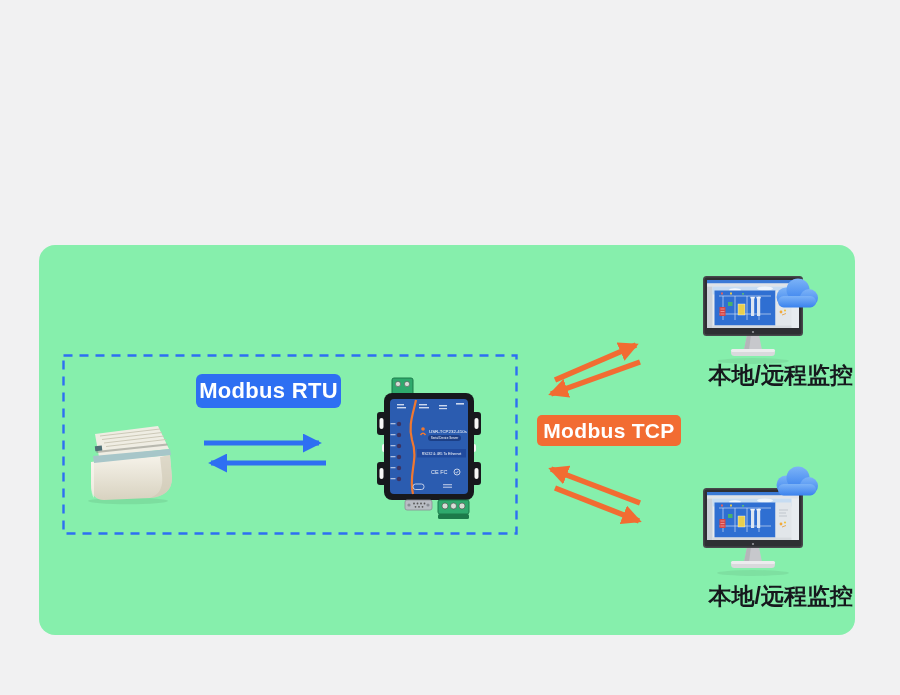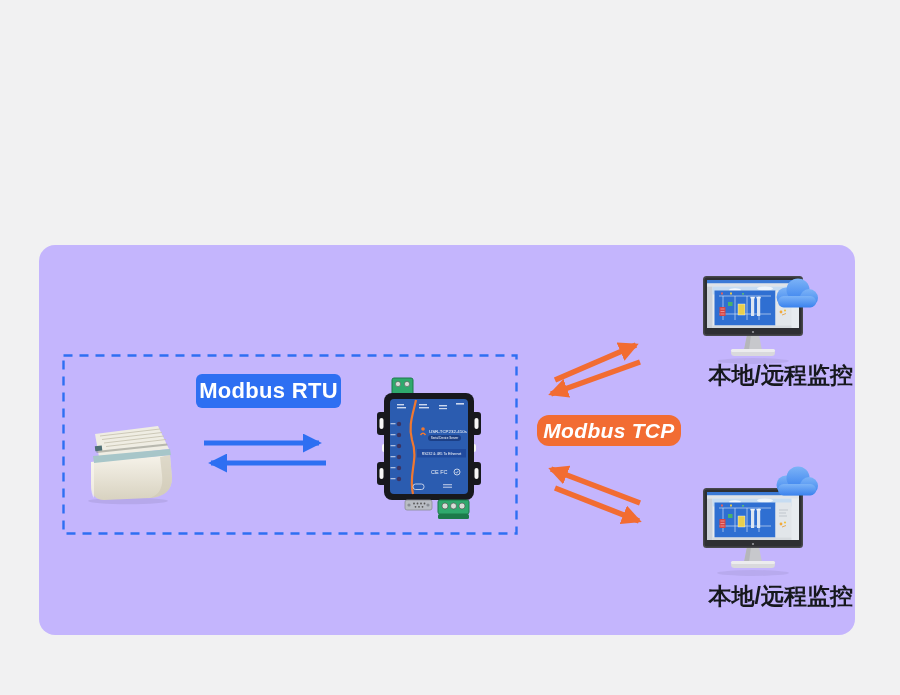--- a/index.html
+++ b/index.html
@@ -11,42 +11,41 @@
   .canvas{
     position:relative;
     width:900px;height:695px;
     background:#f1f1f2;
     overflow:hidden;
   }
   .panel{
     position:absolute;
     left:39px;top:245px;
     width:816px;height:390px;
-    background:#c4b5fd;
+    background:#86efac;
     border-radius:16px;
   }
   .abs{position:absolute;}
   .badge{
     position:absolute;
     display:flex;align-items:center;justify-content:center;
     color:#ffffff;
     font-weight:700;
     letter-spacing:0.3px;
     white-space:nowrap;
   }
   .badge-blue{
     left:196px;top:374px;width:145px;height:34px;
     background:#2E6FF2;border-radius:6px;
     font-size:22px;
   }
   .badge-orange{
     left:537px;top:415px;width:144px;height:31px;
-    background:#F26C32;border-radius:12px;
+    background:#F26C32;border-radius:5px;
     font-size:21px;
-    font-style:italic;
   }
   .cn-label{
     position:absolute;
     width:185px;
     text-align:right;
     color:#16181d;
     font-size:23px;
     font-weight:600;
     white-space:nowrap;
   }

